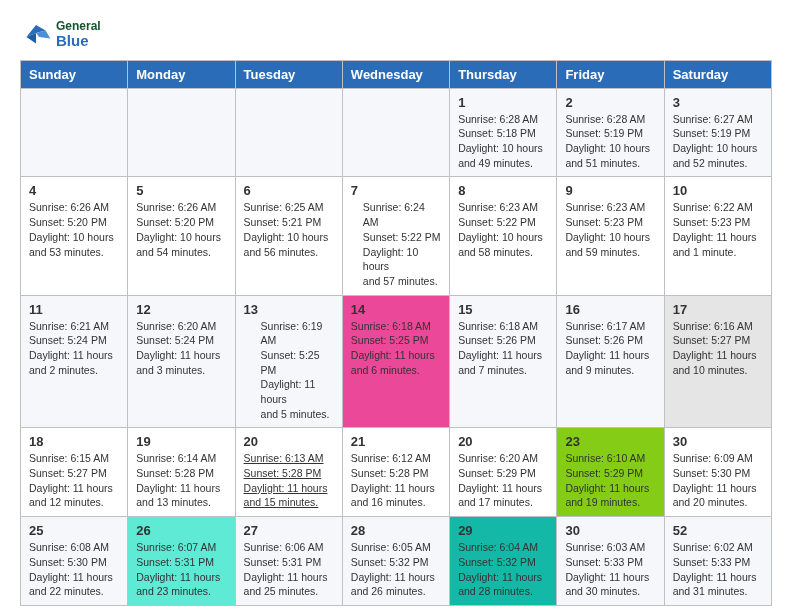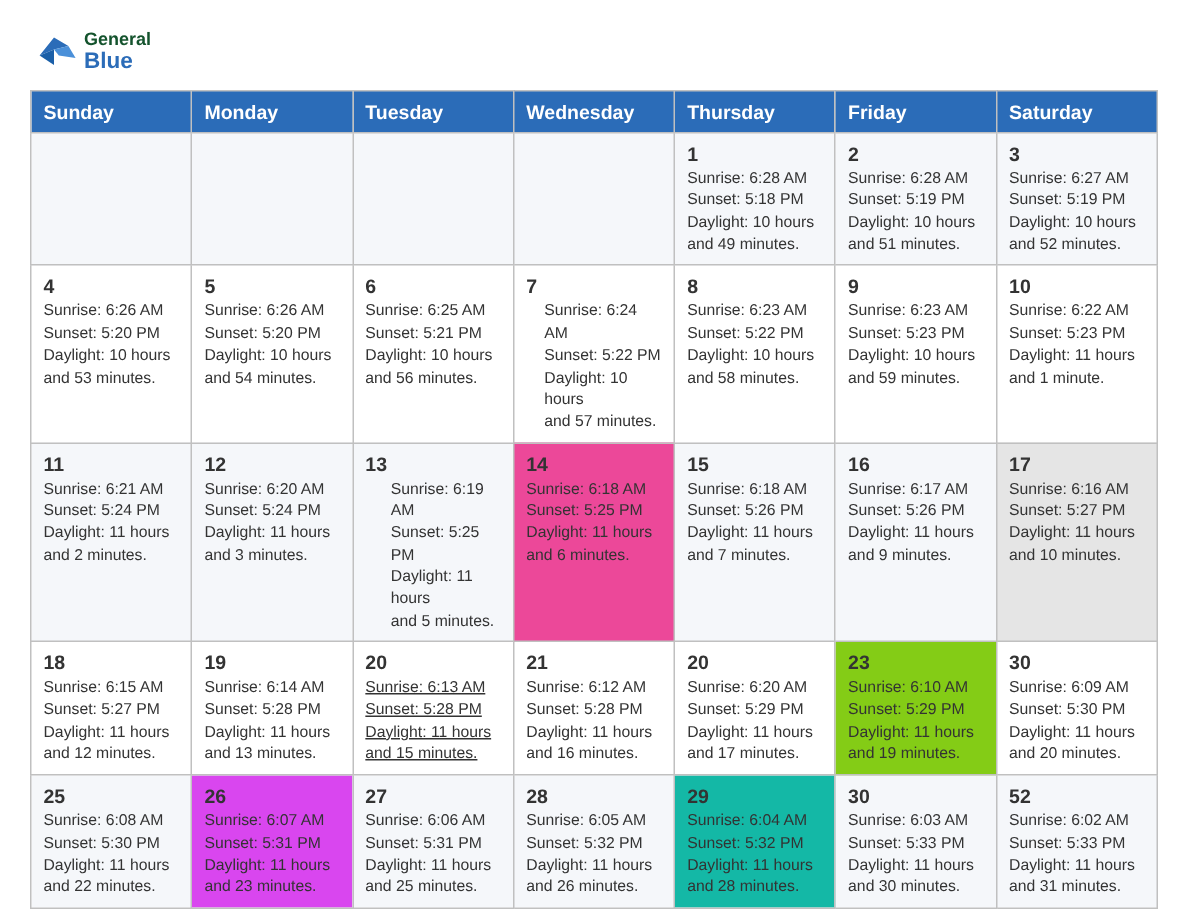--- a/index.html
+++ b/index.html
@@ -297,21 +297,21 @@
         </td>
       </tr>
       <tr>
         <td style="background: rgb(245, 247, 250);">
           <span class="day-number">25</span>
           <div class="day-info" style="white-space: pre-line;">Sunrise: 6:08 AM
 Sunset: 5:30 PM
 Daylight: 11 hours
 and 22 minutes.</div>
         </td>
-        <td style="background: #d946ef;">
+        <td style="background: #5eead4;">
           <span class="day-number">26</span>
           <div class="day-info" style="white-space: pre-line;">Sunrise: 6:07 AM
 Sunset: 5:31 PM
 Daylight: 11 hours
 and 23 minutes.</div>
         </td>
         <td style="background: rgb(245, 247, 250);">
           <span class="day-number">27</span>
           <div class="day-info" style="white-space: pre-line;">Sunrise: 6:06 AM
 Sunset: 5:31 PM

